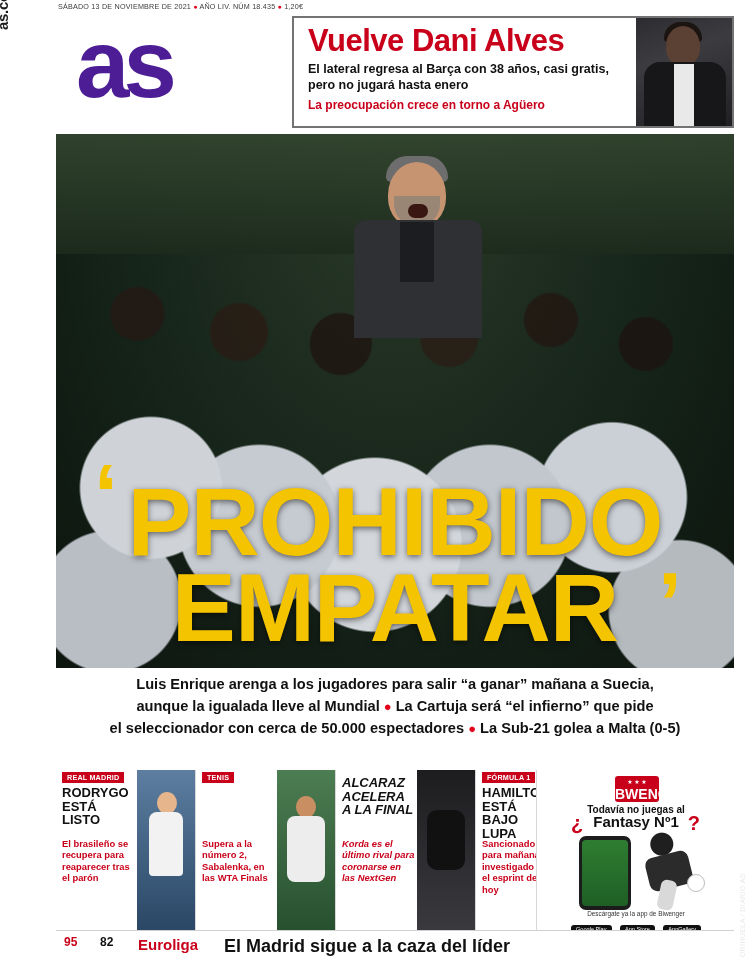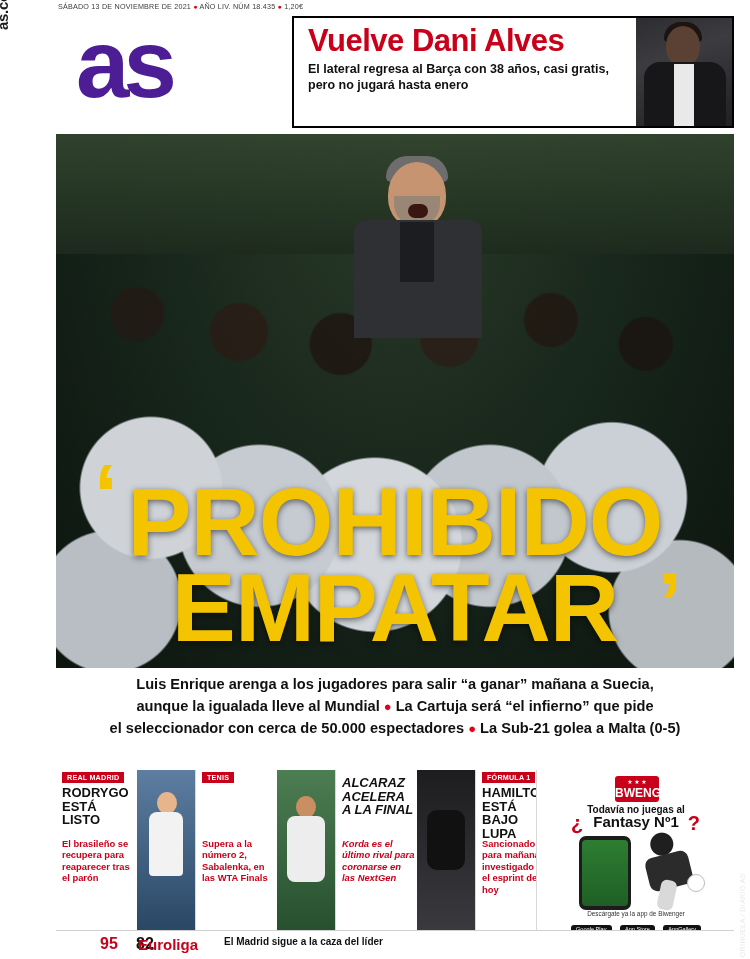--- a/index.html
+++ b/index.html
@@ -40,21 +40,21 @@
   }
   .aslogo .txt{
     font-family:"Liberation Sans", sans-serif;
     font-weight:bold;font-size:96px;line-height:96px;color:#4c1d95;
     letter-spacing:-6px;
   }
 
   
   .promo{
     position:absolute;left:292px;top:16px;width:442px;height:112px;
-    border:2px solid #000000;background:#fff;box-sizing:border-box;
+    border:2px solid #737373;background:#fff;box-sizing:border-box;
   }
   .promo .ph{
     position:absolute;right:0;top:0;width:96px;height:108px;
     background:linear-gradient(160deg,#2d2d31 0%,#3c3b40 35%,#202024 100%);
     overflow:hidden;
   }
   .promo .ph .head{
     position:absolute;left:30px;top:8px;width:34px;height:40px;border-radius:50% 50% 45% 45%;
     background:#5b4034;
   }
@@ -245,22 +245,22 @@
     background:#fff;border-left:1px solid #d8d8d8;box-sizing:border-box;overflow:hidden;
   }
   .ad .logo{
     position:absolute;left:78px;top:6px;width:44px;height:26px;
     background:#c9001a;border-radius:3px;
   }
   .ad .logo .stars{
     position:absolute;left:0;top:2px;width:44px;text-align:center;color:#fff;font-size:6px;
   }
   .ad .logo .nm{
-    position:absolute;left:0;top:10px;width:68px;text-align:left;color:#fff;
-    font-size:12px;font-weight:bold;
+    position:absolute;left:0;top:10px;width:68px;text-align:right;color:#fff;
+    font-size:14px;font-weight:bold;
   }
   .ad .l1{
     position:absolute;left:0;top:34px;width:198px;text-align:center;
     font-size:10px;color:#111;font-weight:bold;
   }
   .ad .l2{
     position:absolute;left:0;top:43px;width:198px;text-align:center;
     font-size:15px;color:#111;font-weight:bold;
   }
   .ad .q1{position:absolute;left:34px;top:42px;font-size:20px;color:#c9001a;font-weight:bold;}
@@ -302,29 +302,29 @@
     display:inline-block;margin:0 2px;padding:1px 5px;border-radius:3px;
     background:#111;color:#fff;font-size:5.6px;
   }
 
   
   .euro{
     position:absolute;left:56px;top:930px;width:678px;height:25px;
     border-top:1px solid #d0d0d0;background:#fff;
   }
   .euro .sc1,.euro .sc2{
-    position:absolute;top:4px;font-size:16px;font-weight:bold;color:#c9001a;margin-left:36px;
+    position:absolute;top:4px;font-size:12px;font-weight:bold;color:#c9001a;
   }
   .euro .sc1{left:8px;}
   .euro .sc2{left:44px;color:#111;}
   .euro .name{
     position:absolute;left:82px;top:5px;font-size:15px;font-weight:bold;color:#c9001a;
   }
   .euro .txt{
-    position:absolute;left:168px;top:5px;font-size:10px;font-weight:bold;color:#111;
+    position:absolute;left:168px;top:5px;font-size:18px;font-weight:bold;color:#111;
   }
 </style>
 </head>
 <body>
 
 <div class="page">
 
   <div class="topstrip">
     <div class="dateline">
       <span>SÁBADO 13 DE NOVIEMBRE DE 2021</span>
@@ -345,20 +345,21 @@
 
   <div class="promo">
     <div class="ph">
       <div class="hair"></div>
       <div class="head"></div>
       <div class="body"></div>
       <div class="shirt"></div>
     </div>
     <h1>Vuelve Dani Alves</h1>
     <div class="sub">El lateral regresa al Barça con 38 años, casi gratis, pero no jugará hasta enero</div>
+    <div class="sub2">La preocupación crece en torno a Agüero</div>
   </div>
 
   <div class="photo">
     <div class="pitch"></div>
     <div class="heads"></div>
     <div class="huddle"></div>
     <div class="coach">
       <div class="c-hair"></div>
       <div class="c-head"></div>
       <div class="c-beard"></div>

